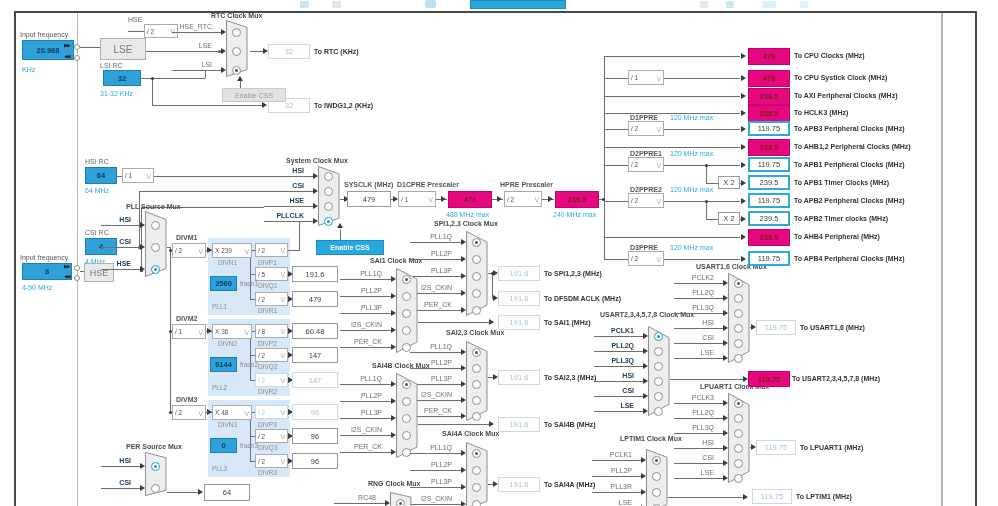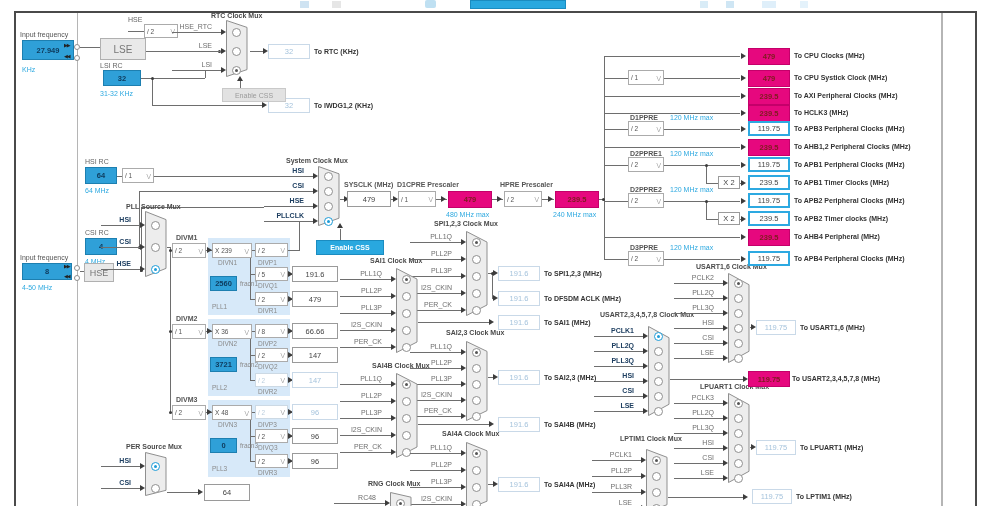--- a/index.html
+++ b/index.html
@@ -63,21 +63,21 @@
   <div class="tbicon" style="left:762px;top:1px;width:14px;height:7px;background:#dfeffa;"></div>
   <div class="tbicon" style="left:800px;top:1px;width:8px;height:7px;background:#e4f2fb;"></div>
 
   <div class="frame" style="left:14px;top:11px;width:963px;height:2px;"></div>
   <div class="frame" style="left:14px;top:11px;width:2px;height:495px;"></div>
   <div class="frame" style="left:975px;top:11px;width:2px;height:495px;"></div>
   <div class="iline" style="left:77px;top:13px;width:1px;height:493px;"></div>
   <div class="iline" style="left:941px;top:13px;width:2px;height:493px;"></div>
 
   <div class="lbl" style="left:20px;top:31px;color:#555;">Input frequency</div>
-  <div class="box blue" style="left:22px;top:40px;width:52px;height:20px;">27.949</div>
+  <div class="box blue" style="left:22px;top:40px;width:52px;height:20px;">20.968</div>
   <div class="lbl bluetxt" style="left:22px;top:66px;">KHz</div>
   <div class="dbl" style="left:64px;top:42px;">▶▶</div>
   <div class="dbl" style="left:64px;top:53px;">◀◀</div>
   <div class="circ" style="left:74px;top:44px;"></div>
   <div class="circ" style="left:74px;top:55px;"></div>
   <div class="box osc" style="left:100px;top:38px;width:46px;height:22px;">LSE</div>
   <div class="lbl" style="left:100px;top:62px;">LSI RC</div>
   <div class="box blue" style="left:103px;top:70px;width:38px;height:16px;">32</div>
   <div class="lbl bluetxt" style="left:100px;top:90px;">31-32 KHz</div>
 
@@ -619,29 +619,29 @@
       <div class="lbl bold" style="left:176px;top:315px">DIVM2</div>
       <div class="dd" style="left:172px;top:324px;width:34px;height:15px">
         <span>/ 1</span>
         <span class="chev">⋁</span>
       </div>
       <div class="dd" style="left:212px;top:324px;width:40px;height:15px">
         <span>X 36</span>
         <span class="chev">⋁</span>
       </div>
       <div class="slbl" style="left:218px;top:340px">DIVN2</div>
-      <div class="box blue" style="left:210px;top:357px;width:27px;height:15px">3721</div>
+      <div class="box blue" style="left:210px;top:357px;width:27px;height:15px">6144</div>
       <div class="slbl" style="left:240px;top:361px">fracn2</div>
       <div class="slbl" style="left:212px;top:384px">PLL2</div>
       <div class="dd" style="left:255px;top:324px;width:33px;height:14px">
         <span>/ 8</span>
         <span class="chev">⋁</span>
       </div>
       <div class="slbl" style="left:258px;top:340px">DIVP2</div>
-      <div class="box " style="left:292px;top:323px;width:46px;height:16px">66.66</div>
+      <div class="box " style="left:292px;top:323px;width:46px;height:16px">60.48</div>
       <div class="wire h" style="left:288px;top:331px;width:4px"></div>
       <div class="arr" style="left:288px;top:328px"></div>
       <div class="dd" style="left:255px;top:348px;width:33px;height:14px">
         <span>/ 2</span>
         <span class="chev">⋁</span>
       </div>
       <div class="slbl" style="left:258px;top:363px">DIVQ2</div>
       <div class="box " style="left:292px;top:347px;width:46px;height:16px">147</div>
       <div class="wire h" style="left:288px;top:355px;width:4px"></div>
       <div class="arr" style="left:288px;top:352px"></div>

